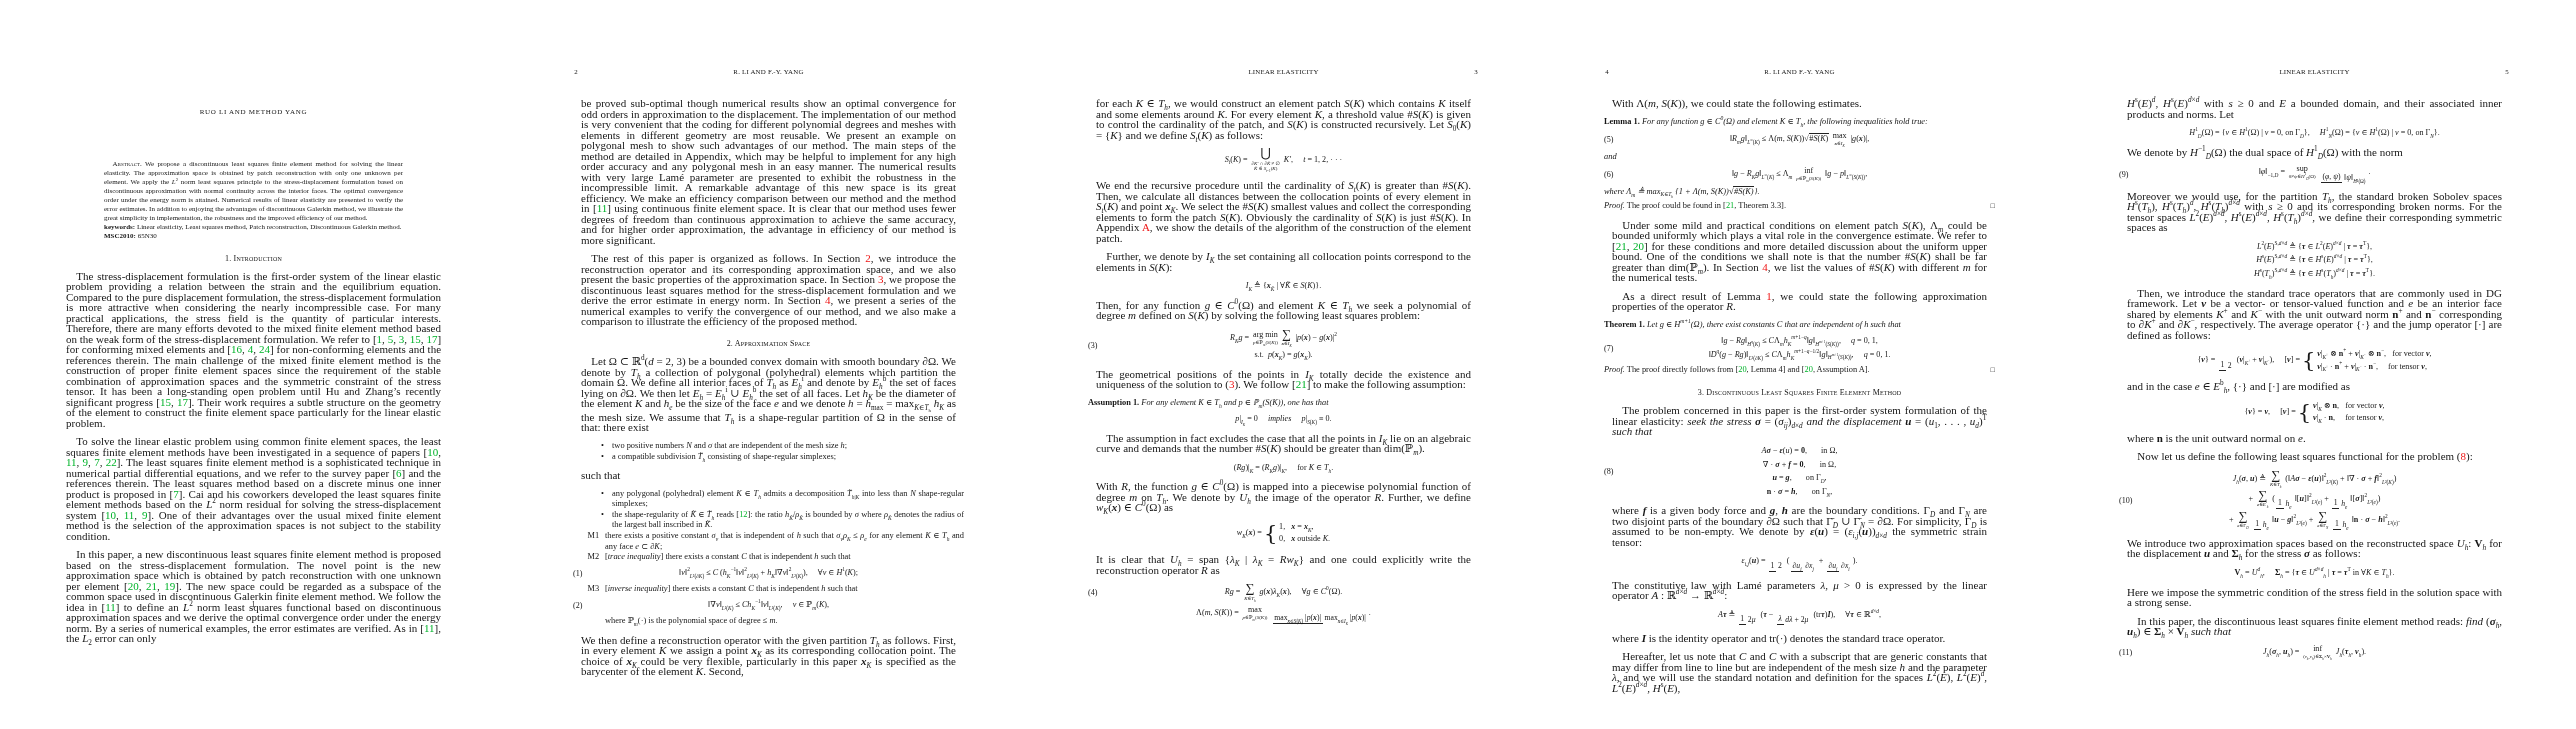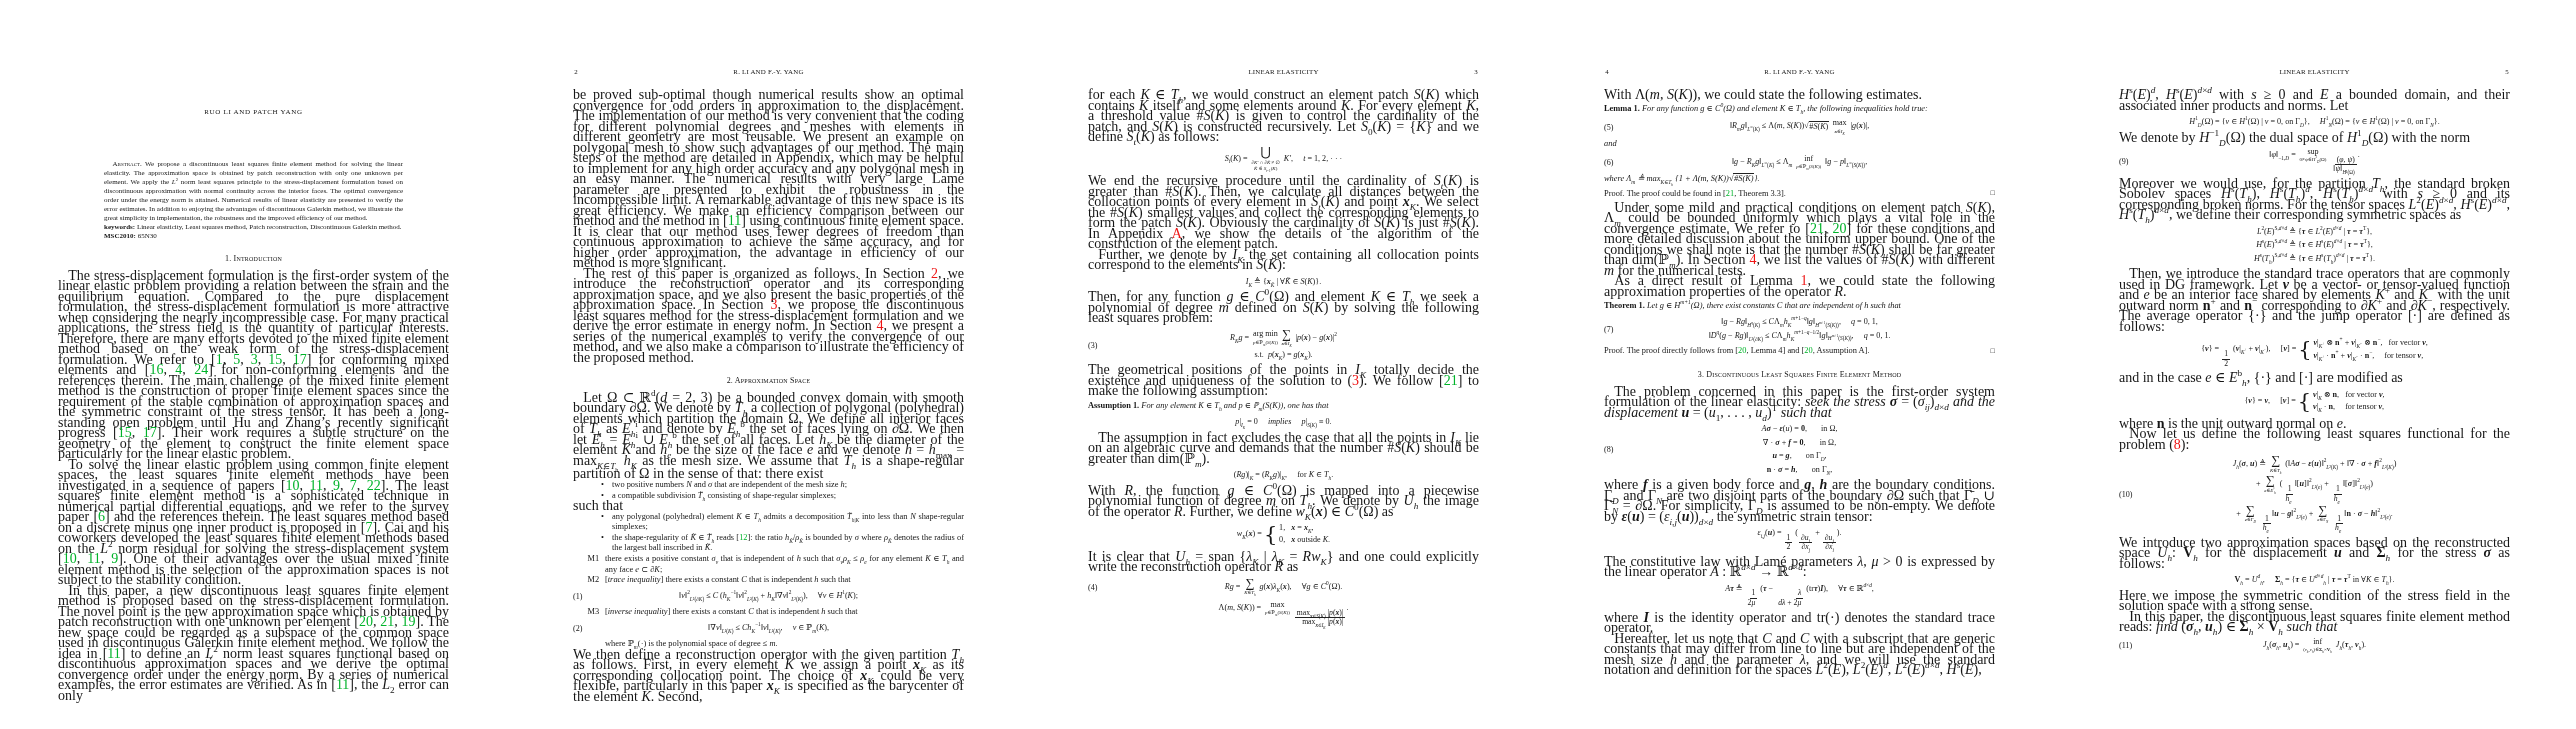--- a/index.html
+++ b/index.html
@@ -11,66 +11,66 @@
   .pagehead{position:absolute;top:68px;left:58px;width:391px;height:9.7px;font-size:6.9px;letter-spacing:0.2px;}
   .ph-l{position:absolute;left:1.2px;top:0;}
   .ph-c{display:block;text-align:center;width:100%;}
   .ph-r{position:absolute;right:1.2px;top:0;}
   .content{position:absolute;left:58px;width:391px;}
   .paper-title{font-weight:bold;text-align:center;font-size:9.2px;line-height:12px;margin:0 23px 16px;letter-spacing:0.2px;}
   .authors{text-align:center;font-size:7px;letter-spacing:0.7px;margin-bottom:44px;}
   .abs,.abs2{font-size:7px;line-height:9px;text-align:justify;margin:0 46px;}
   .abs{text-indent:8.5px;}
   .h{text-align:center;font-size:8px;font-variant:small-caps;letter-spacing:0.2px;margin:12.8px 0 8px;}
-  .par{font-size:14px;line-height:10.5px;text-align:justify;text-indent:10.3px;margin:0;}
+  .par{font-size:11px;line-height:10.5px;text-align:justify;text-indent:10.3px;margin:8px;}
   .par.noind{text-indent:0;}
   .pit{font-style:italic;font-size:8.4px;line-height:10.5px;margin:1.2px 0;}
   .li{position:relative;font-size:8.4px;line-height:10.6px;text-align:justify;padding-left:39px;}
   .li bu{position:absolute;left:28px;font-style:normal;}
   .mitem{position:relative;font-size:8.4px;line-height:10.5px;text-align:justify;padding-left:32px;}
   .mlab{position:absolute;left:14.6px;}
   .pind2{font-size:8.4px;line-height:10.5px;padding-left:32px;}
   .eq{position:relative;font-size:8.1px;margin:4.9px 0;text-align:center;}
   .eqnum{position:absolute;left:0;top:50%;transform:translateY(-50%);}
   .eqline{display:block;margin:1.8px 0;line-height:1.45;}
   .thm{font-size:8.4px;line-height:10.5px;text-align:justify;margin:3.6px 0;}
   .thmlab{font-weight:bold;font-style:normal;}
   .thmbody{font-style:italic;}
   .proof{position:relative;font-size:8.4px;line-height:10.5px;margin:3.6px 0;padding-right:11px;}
-  .plab{}
+  .plab{font-style:italic;}
   .qed{position:absolute;right:0;bottom:0.6px;font-size:7.3px;}
   .pgnum{position:absolute;top:600px;left:58px;width:391px;text-align:center;font-size:7.3px;}
   sc{font-variant:small-caps;}
   bu{font-style:normal;}
   bi{font-style:italic;font-weight:bold;}
   cg{color:#00b32a;cursor:pointer;}
   cr{color:#ee1414;cursor:pointer;}
   sub,sup{font-size:.66em;line-height:0;}
-  fr{display:inline-flex;flex-direction:column;align-items:flex-end;vertical-align:-0.6em;margin:0 1.2px;line-height:1.12;font-size:.95em;}
+  fr{display:inline-flex;flex-direction:row;align-items:center;vertical-align:-0.6em;margin:0 1.2px;line-height:1.12;font-size:.95em;}
   fr fn{display:block;border-bottom:0.6px solid #222;padding:0 1.8px;}
   fr fd{display:block;padding:0 1.8px;}
   op{display:inline-flex;flex-direction:column;align-items:center;vertical-align:middle;margin:0 1.8px;text-align:center;}
   op gb{display:block;font-size:1.55em;line-height:.95;}
   op gl{display:block;font-size:1em;line-height:1.05;}
   op lm{display:block;font-size:.62em;line-height:1.15;margin-top:0.6px;}
   cs{display:inline-flex;align-items:center;vertical-align:middle;text-align:left;}
   cs cb{font-size:2.6em;font-weight:400;line-height:.8;margin-right:1.8px;font-family:"DejaVu Serif",serif;}
   cs ct{display:inline-flex;flex-direction:column;align-items:flex-start;}
   cs rw{display:block;line-height:1.55;}
   sq{border-top:0.6px solid #222;padding:0 0.6px;}
 </style>
 </head>
 <body>
 
 <div class="canvas">
   <div class="watermark">arXiv:1903.07405v1 [math.NA] 18 Mar 2019</div>
   <div id="pages">
       <div class="page" style="left: 0px;">
         <div class="content" style="top: 108px;">
-          <div class="authors">RUO LI AND PATCH YANG</div>
+          <div class="authors">RUO LI AND METHOD YANG</div>
           <div class="abs"><sc>Abstract.</sc> We propose a discontinuous least squares finite element method for solving the linear elasticity. The approximation space is obtained by patch reconstruction with only one unknown per element. We apply the <i>L</i><sup>2</sup> norm least squares principle to the stress-displacement formulation based on discontinuous approximation with normal continuity across the interior faces. The optimal convergence order under the energy norm is attained. Numerical results of linear elasticity are presented to verify the error estimates. In addition to enjoying the advantages of discontinuous Galerkin method, we illustrate the great simplicity in implementation, the robustness and the improved efficiency of our method.</div>
           <div class="abs2"><b>keywords:</b> Linear elasticity, Least squares method, Patch reconstruction, Discontinuous Galerkin method.</div>
           <div class="abs2"><b>MSC2010:</b> 65N30</div>
           <div class="h">1. Introduction</div>
           <div class="par">The stress-displacement formulation is the first-order system of the linear elastic problem providing a relation between the strain and the equilibrium equation. Compared to the pure displacement formulation, the stress-displacement formulation is more attractive when considering the nearly incompressible case. For many practical applications, the stress field is the quantity of particular interests. Therefore, there are many efforts devoted to the mixed finite element method based on the weak form of the stress-displacement formulation. We refer to [<cg>1</cg>, <cg>5</cg>, <cg>3</cg>, <cg>15</cg>, <cg>17</cg>] for conforming mixed elements and [<cg>16</cg>, <cg>4</cg>, <cg>24</cg>] for non-conforming elements and the references therein. The main challenge of the mixed finite element method is the construction of proper finite element spaces since the requirement of the stable combination of approximation spaces and the symmetric constraint of the stress tensor. It has been a long-standing open problem until Hu and Zhang’s recently significant progress [<cg>15</cg>, <cg>17</cg>]. Their work requires a subtle structure on the geometry of the element to construct the finite element space particularly for the linear elastic problem.</div>
           <div class="par">To solve the linear elastic problem using common finite element spaces, the least squares finite element methods have been investigated in a sequence of papers [<cg>10</cg>, <cg>11</cg>, <cg>9</cg>, <cg>7</cg>, <cg>22</cg>]. The least squares finite element method is a sophisticated technique in numerical partial differential equations, and we refer to the survey paper [<cg>6</cg>] and the references therein. The least squares method based on a discrete minus one inner product is proposed in [<cg>7</cg>]. Cai and his coworkers developed the least squares finite element methods based on the <i>L</i><sup>2</sup> norm residual for solving the stress-displacement system [<cg>10</cg>, <cg>11</cg>, <cg>9</cg>]. One of their advantages over the usual mixed finite element method is the selection of the approximation spaces is not subject to the stability condition.</div>
           <div class="par">In this paper, a new discontinuous least squares finite element method is proposed based on the stress-displacement formulation. The novel point is the new approximation space which is obtained by patch reconstruction with one unknown per element [<cg>20</cg>, <cg>21</cg>, <cg>19</cg>]. The new space could be regarded as a subspace of the common space used in discontinuous Galerkin finite element method. We follow the idea in [<cg>11</cg>] to define an <i>L</i><sup>2</sup> norm least squares functional based on discontinuous approximation spaces and we derive the optimal convergence order under the energy norm. By a series of numerical examples, the error estimates are verified. As in [<cg>11</cg>], the <i>L</i><sub>2</sub> error can only</div>
         </div>
         <div class="pgnum">1</div>
       </div>

